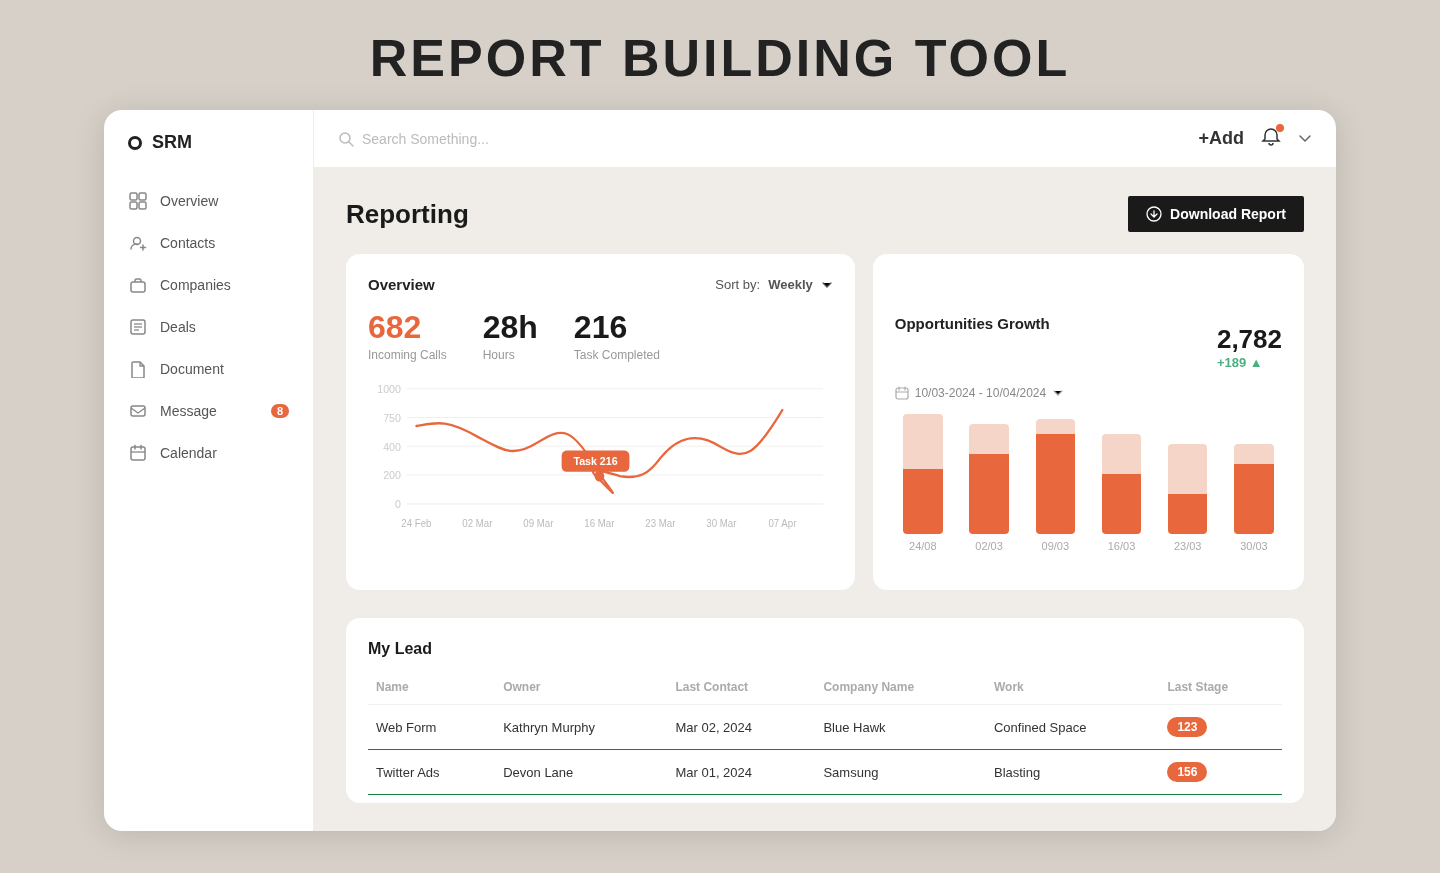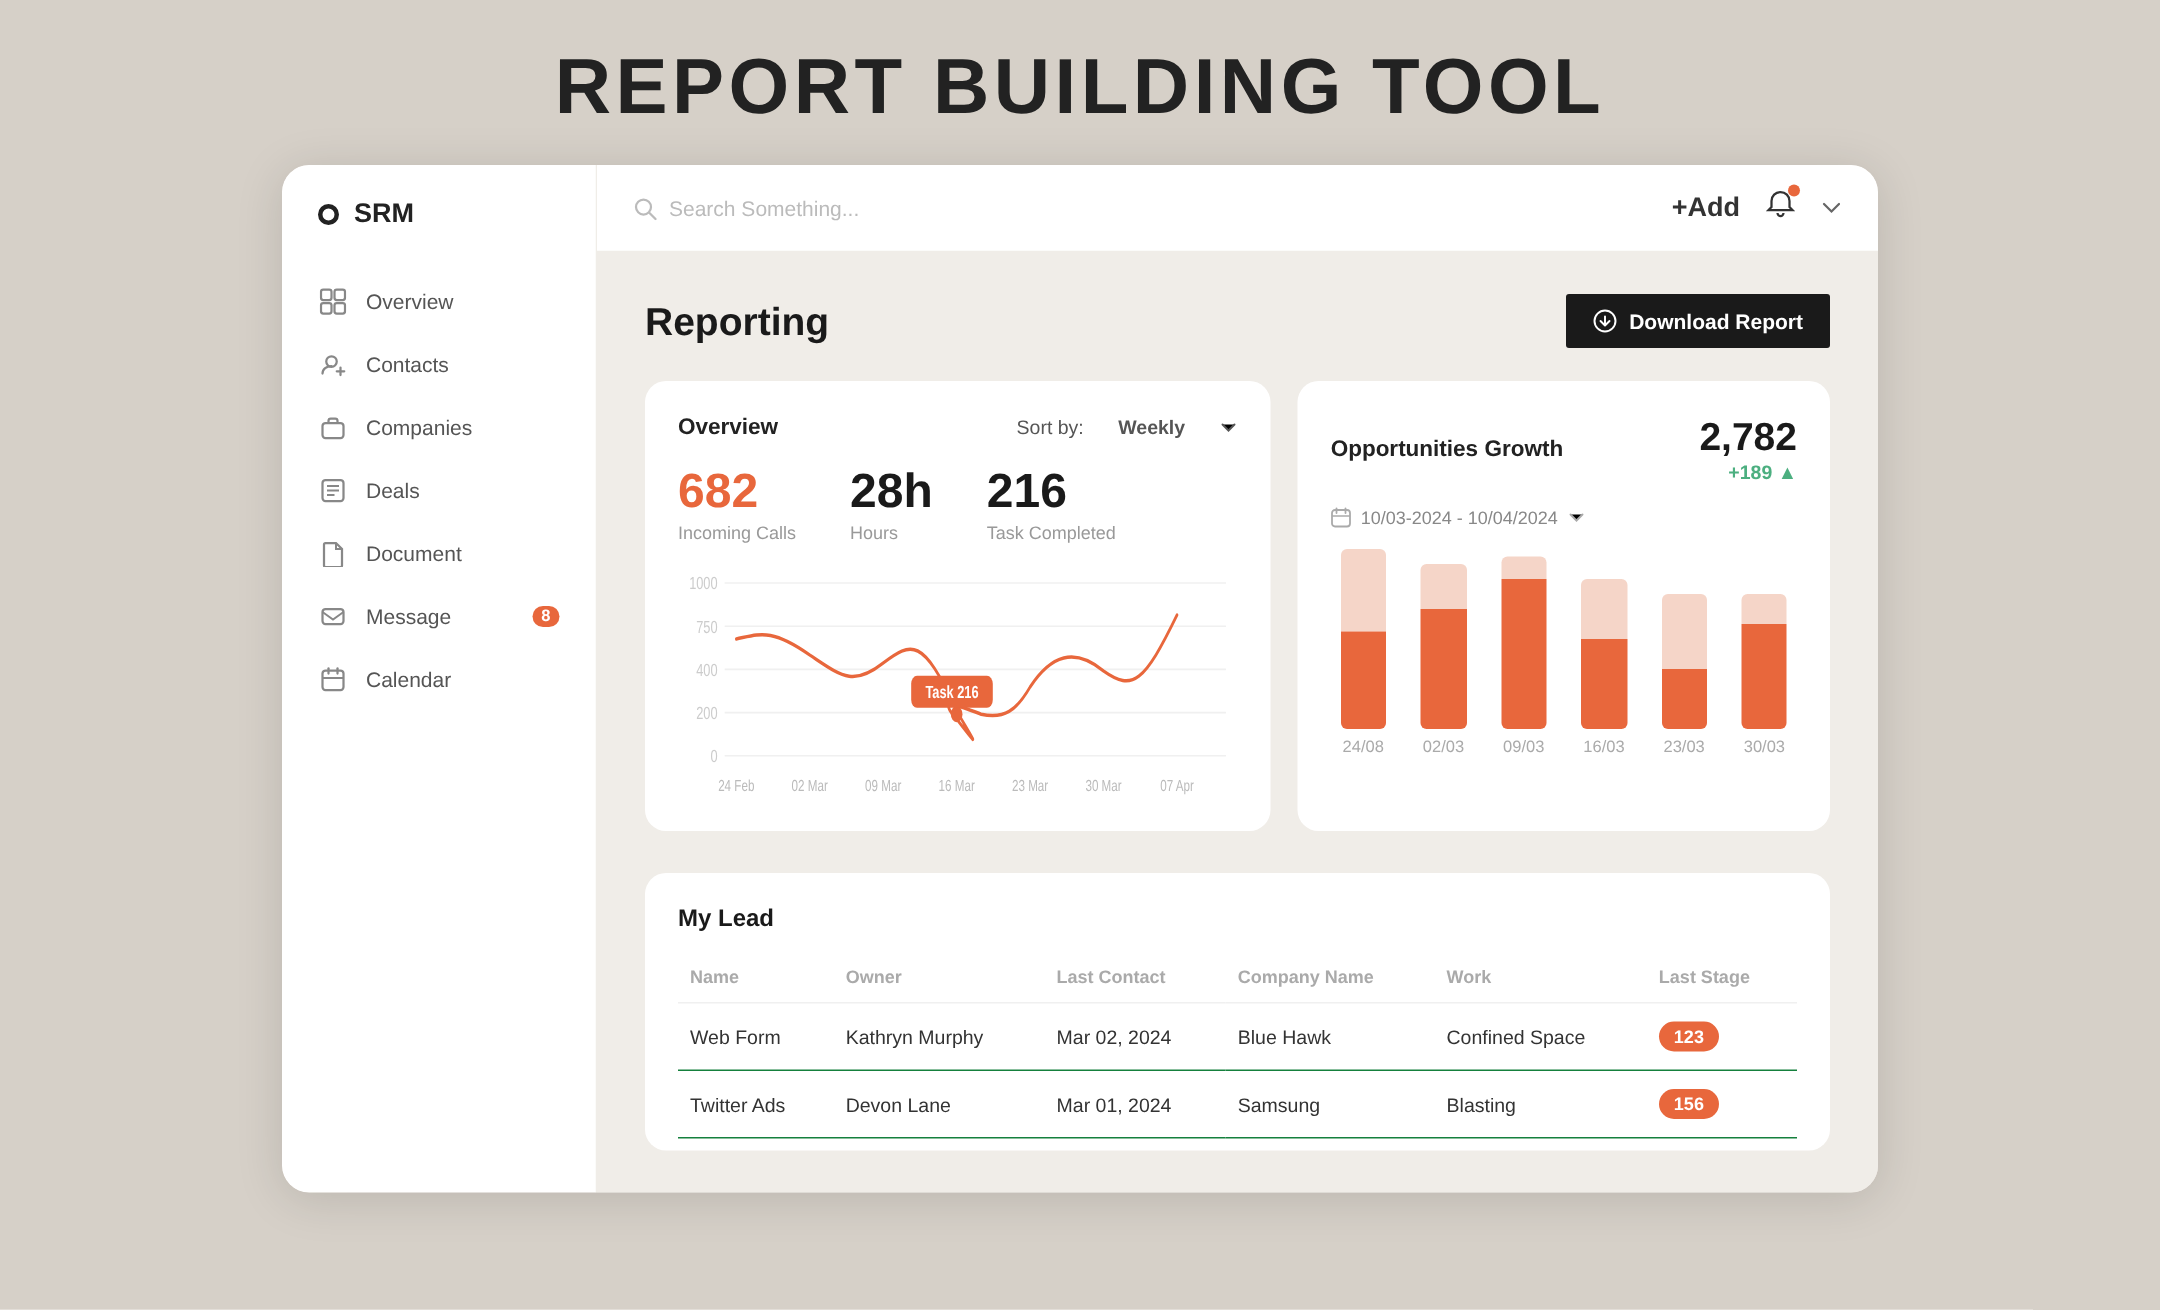--- a/index.html
+++ b/index.html
@@ -20,21 +20,21 @@
       letter-spacing: 3px;
       color: #222;
       text-align: center;
       padding: 28px 0 22px;
       text-transform: uppercase;
     }
 
     .app-window {
       background: #f0ede8;
       border-radius: 18px;
-      width: 1064px;
+      width: 1232px;
       min-height: 680px;
       display: flex;
       overflow: hidden;
       box-shadow: 0 4px 32px rgba(0,0,0,0.13);
     }
 
     
     .sidebar {
       width: 210px;
       background: #fff;
@@ -227,21 +227,21 @@
 
     .card-title {
       font-size: 15px;
       font-weight: 700;
       color: #222;
     }
 
     .sort-control {
       display: flex;
       align-items: center;
-      gap: 23px;
+      gap: 8px;
       font-size: 13px;
       color: #555;
       cursor: pointer;
     }
 
     .stats-row {
       display: flex;
       gap: 36px;
       margin-bottom: 16px;
     }
@@ -268,21 +268,21 @@
       height: 160px;
     }
 
     .chart-svg {
       width: 100%;
       height: 160px;
     }
 
     
     .opp-header-right {
-      text-align: right;
+      margin-top: 48px;
     }
 
     .opp-value {
       font-size: 26px;
       font-weight: 700;
       color: #1a1a1a;
     }
 
     .opp-change {
       font-size: 13px;

